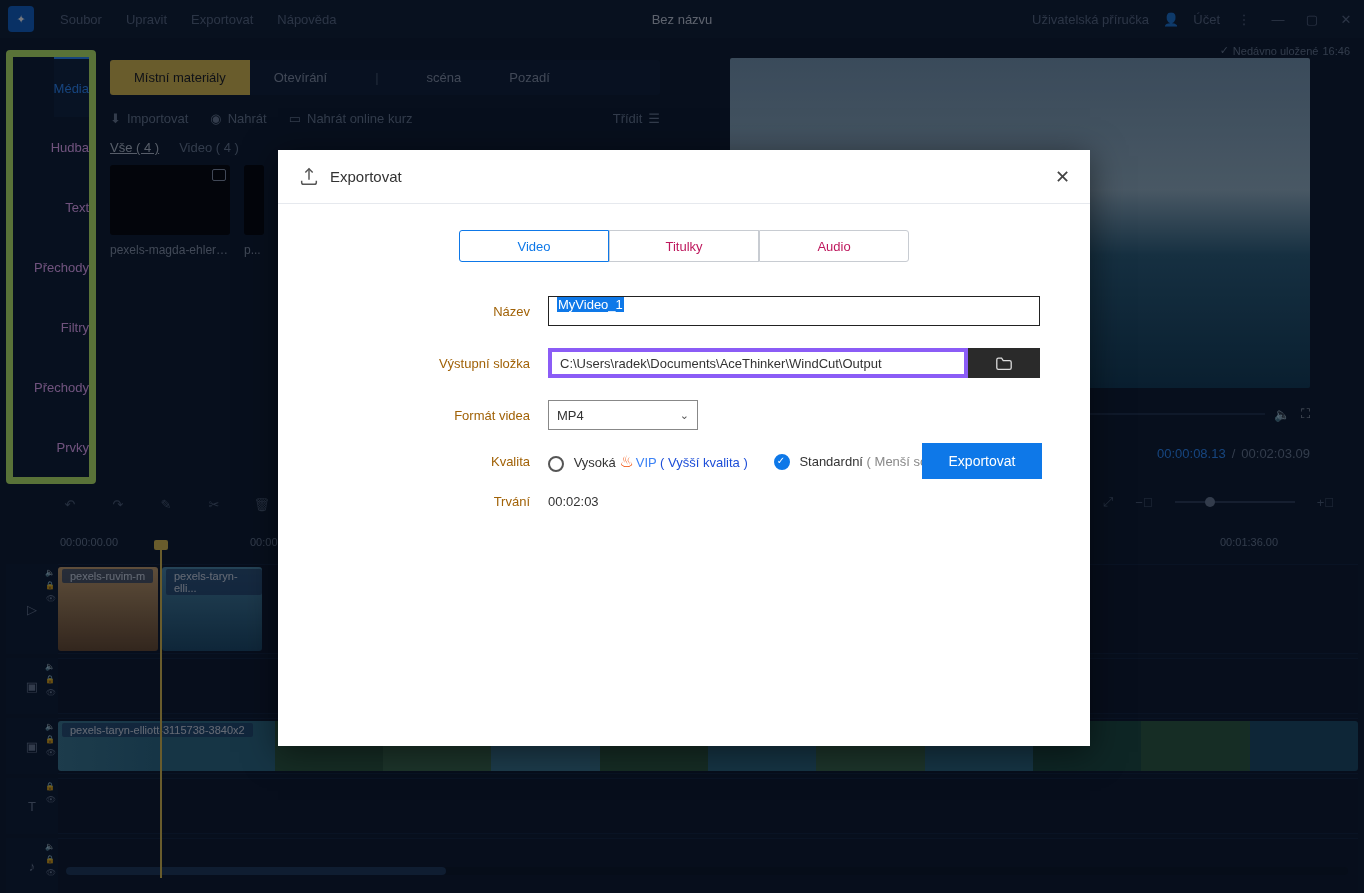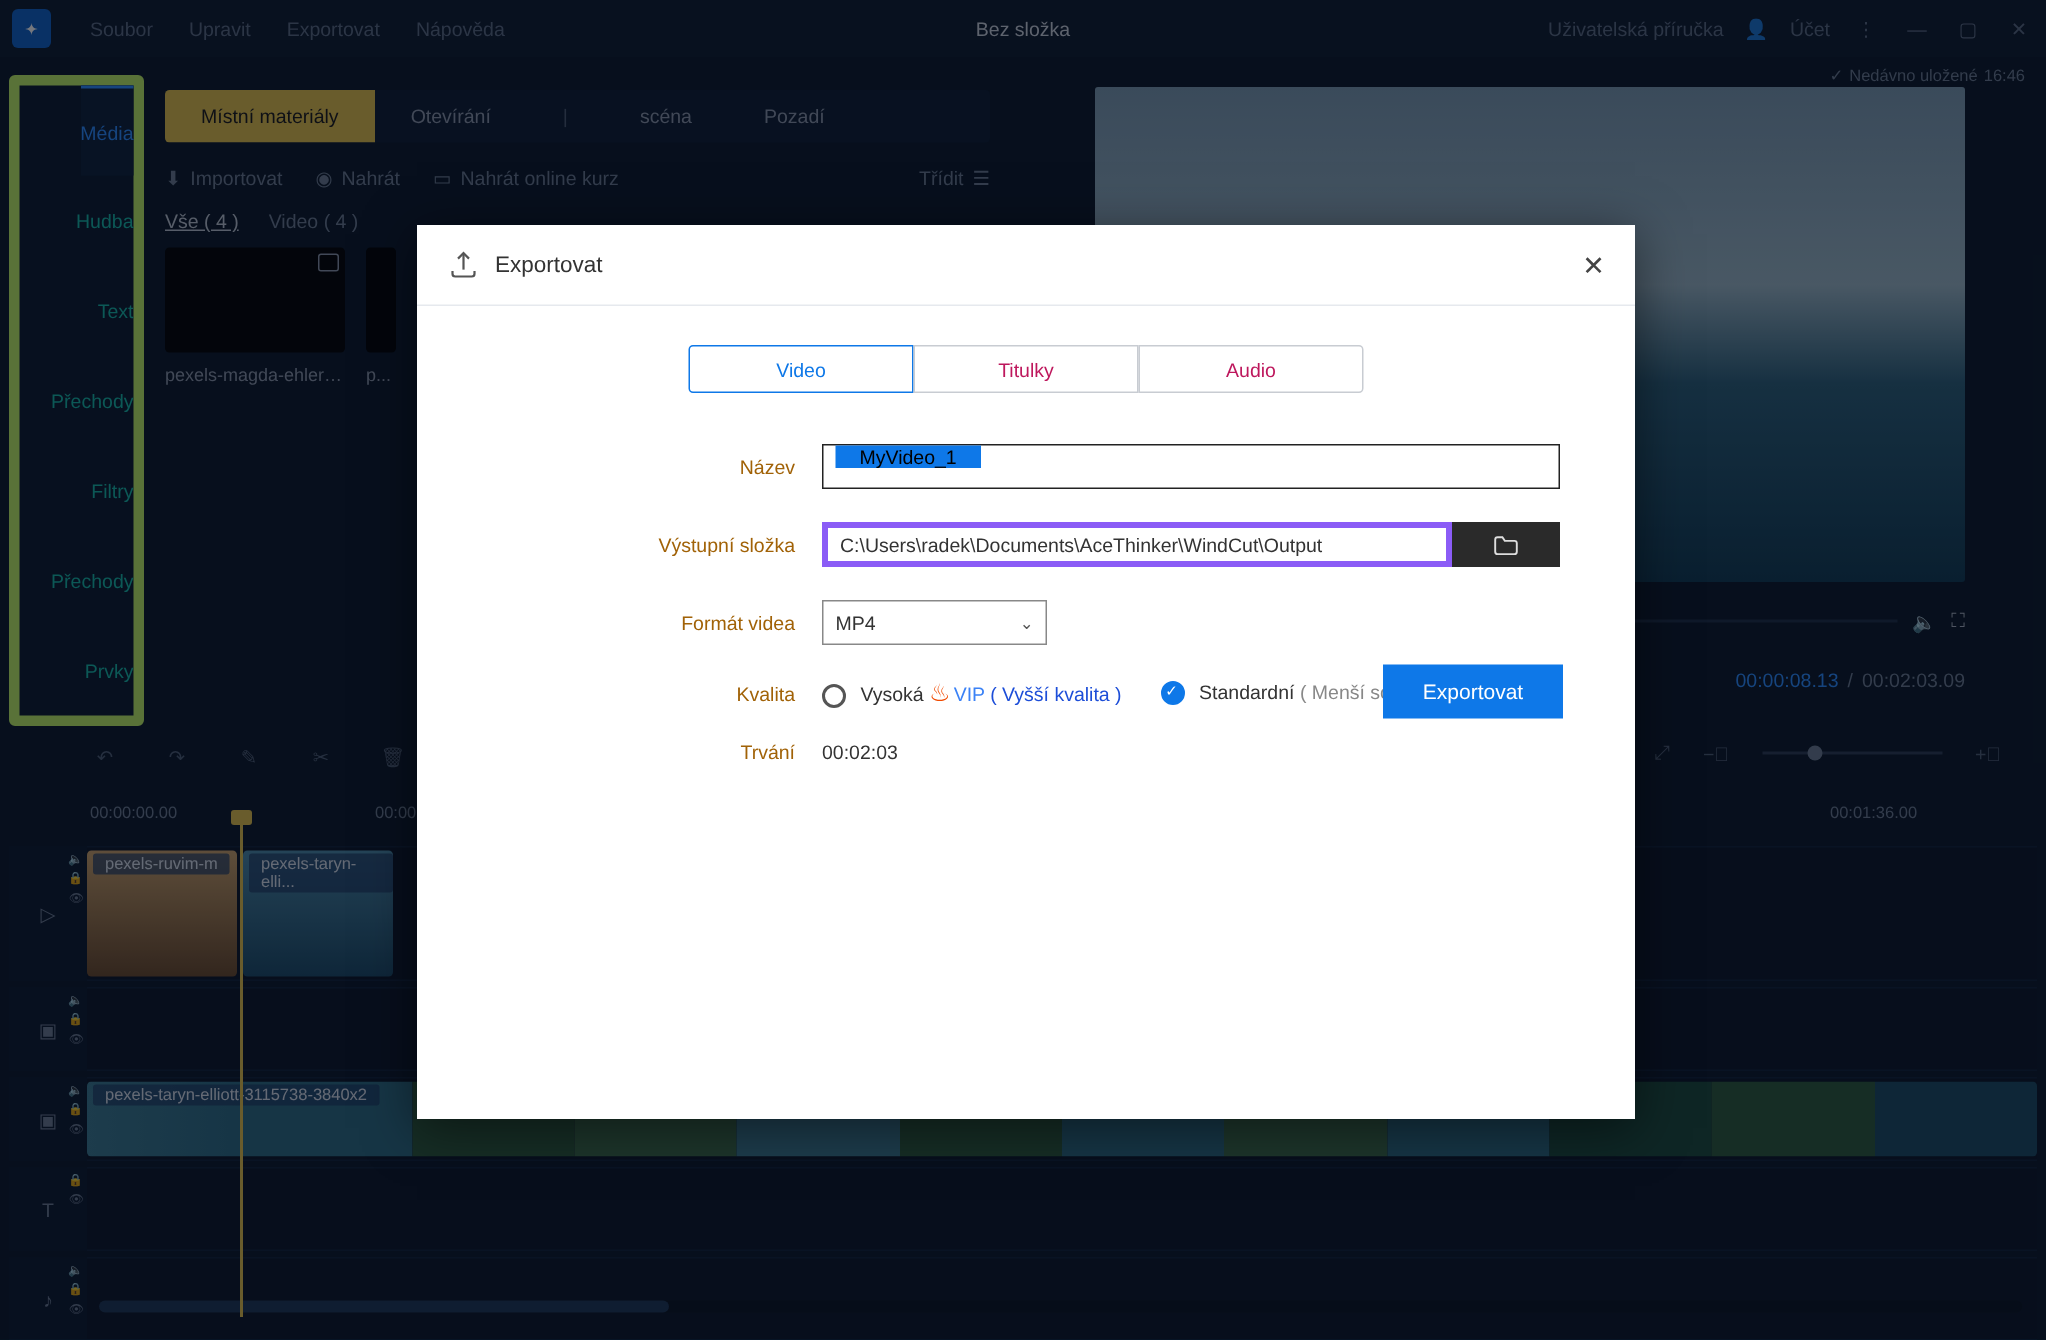--- a/index.html
+++ b/index.html
@@ -14,21 +14,21 @@
 .menu-item { padding:0 12px; color:#5a6b82; cursor:pointer; }
 .title-center { position:absolute; left:50%; transform:translateX(-50%); color:#c8d0da; }
 .title-right { margin-left:auto; display:flex; align-items:center; gap:14px; color:#5a6b82; }
 .win-btn { width:20px; text-align:center; cursor:pointer; }
 
 
 .savestrip { position:absolute; right:14px; top:44px; color:#6a7a90; font-size:11px; display:flex; align-items:center; gap:4px; }
 
 
 .sidenav { position:absolute; left:6px; top:50px; width:90px; background:#0b1a2e; border:7px solid #bef264; border-radius:4px; display:flex; flex-direction:column;align-items:flex-end; }
-.sidenav-item { height:60px; display:flex; align-items:center; justify-content:center; color:#14b8a6; cursor:pointer; }
+.sidenav-item { height:60px; display:flex; align-items:center; justify-content:center; color:#f0abfc; cursor:pointer; }
 .sidenav-item.active { color:#2a8cff; border-top:2px solid #2a8cff; background:#0d2038; }
 
 
 .mediapanel { position:absolute; left:110px; top:60px; width:550px; height:420px; }
 .tabs-row { display:flex; gap:0; margin-bottom:10px; background:#0c1c32; border-radius:3px; overflow:hidden; }
 .tab-btn { padding:10px 24px; color:#8a96a8; cursor:pointer; }
 .tab-btn.active { background:#e2c14a; color:#1a1a1a; }
 .toolbar-row { display:flex; align-items:center; gap:22px; padding:6px 0 10px; color:#6a7a90; }
 .toolbar-row .tritem { display:flex; align-items:center; gap:6px; cursor:pointer; }
 .toolbar-row .sort { margin-left:auto; }
@@ -84,21 +84,21 @@
 .dlg-body { padding:26px 40px 0; color:#333; position:relative; }
 .seg-tabs { display:flex; justify-content:center; margin-bottom:34px; }
 .seg-tab { width:150px; height:32px; border:1px solid #c8ccd2; display:flex; align-items:center; justify-content:center; cursor:pointer; color:#be185d; }
 .seg-tab:first-child { border-radius:3px 0 0 3px; }
 .seg-tab:last-child { border-radius:0 3px 3px 0; }
 .seg-tab.active { border-color:#0e78e8; color:#0e78e8; }
 .form-row { display:flex; align-items:center; margin-bottom:22px; }
 .form-label { width:230px; text-align:right; padding-right:18px; color:#a16207; }
 .text-input { width:492px; height:30px; border:1px solid #222; padding:0 8px; font-size:13px; }
 .text-input.sel { background:#fff; }
-.text-input .highlight { background:#0e78e8; color:#000000; padding:0 16px; }
+.text-input .highlight { background:#0e78e8; color:#ffffff; padding:0 1px; }
 .path-row .text-input { width:420px; border:4px solid #8b5cf6; }
 .folder-btn { width:72px; height:30px; background:#2a2a2a; display:flex; align-items:center; justify-content:center; cursor:pointer; }
 .select-box { width:150px; height:30px; border:1px solid #888; padding:0 8px; display:flex; align-items:center; justify-content:space-between; cursor:pointer; }
 .chev { font-size:11px; color:#555; }
 .quality-opts { display:flex; align-items:center; gap:26px; }
 .radio { width:16px; height:16px; border:2px solid #555; border-radius:50%; display:inline-block; margin-right:6px; vertical-align:middle; position:relative; }
 .radio.checked { border-color:#0e78e8; background:#0e78e8; }
 .radio.checked::after { content:"✓"; color:#fff; font-size:10px; position:absolute; left:1px; top:-1px; }
 .vip { color:#3b82f6; font-weight:400; }
 .flame { color:#f04a00; font-size:16px; margin-right:2px; }
@@ -110,21 +110,21 @@
 </style>
 </head>
 <body>
 
 <div class="titlebar">
   <div class="app-logo">✦</div>
   <div class="menu-item">Soubor</div>
   <div class="menu-item">Upravit</div>
   <div class="menu-item">Exportovat</div>
   <div class="menu-item">Nápověda</div>
-  <div class="title-center">Bez složka</div>
+  <div class="title-center">Bez názvu</div>
   <div class="title-right">
     <span>Uživatelská příručka</span>
     <span>👤</span>
     <span>Účet</span>
     <span class="win-btn">⋮</span>
     <span class="win-btn">—</span>
     <span class="win-btn">▢</span>
     <span class="win-btn">✕</span>
   </div>
 </div>

